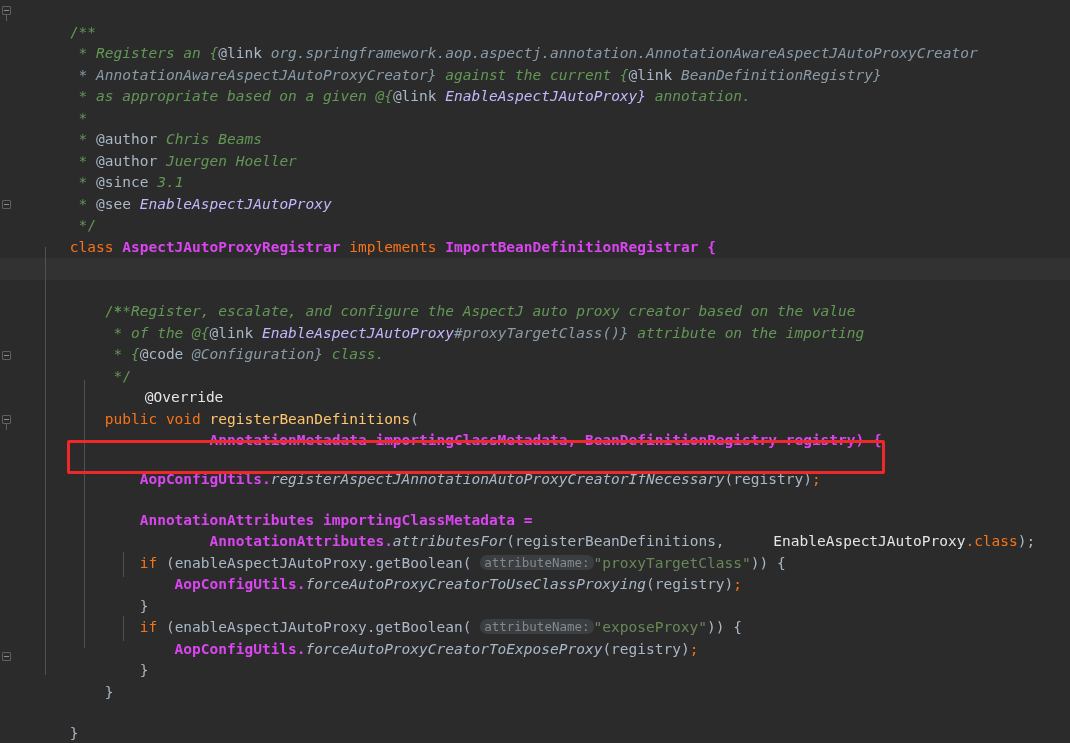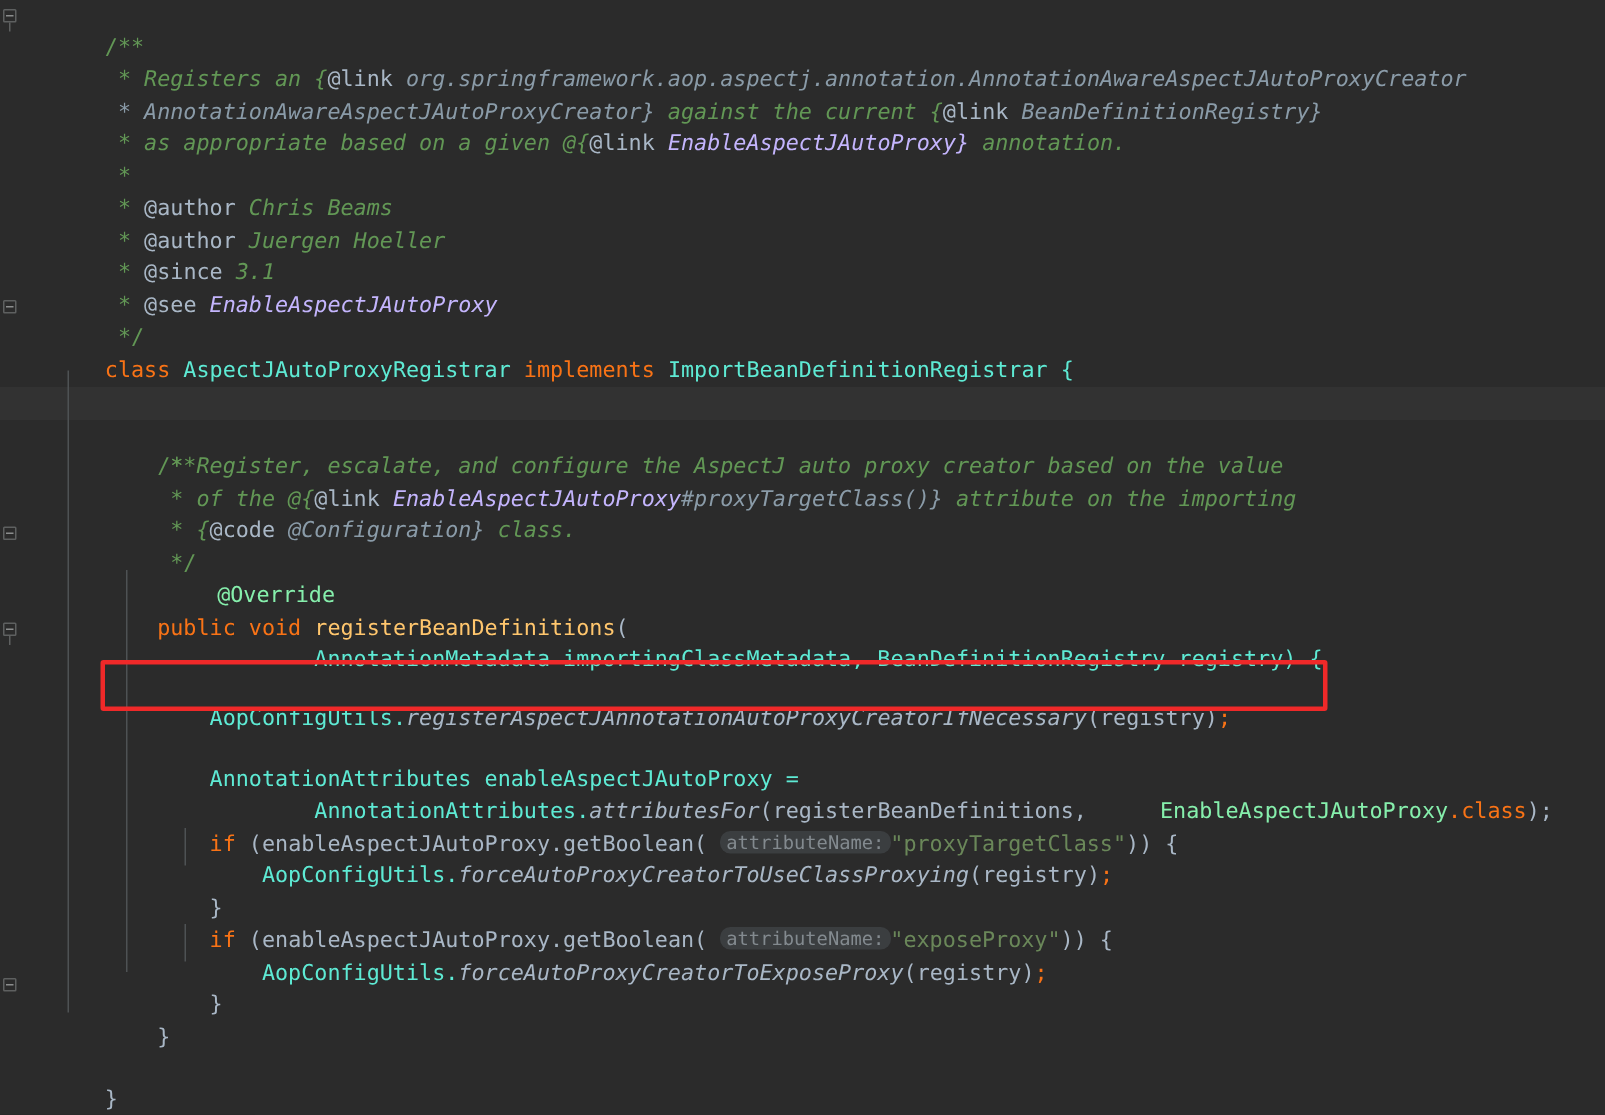--- a/index.html
+++ b/index.html
@@ -84,24 +84,24 @@
   .guide {
     position: absolute;
     width: 1px;
     background: #4e5254;
     z-index: 1;
   }
 
   
   .kw      { color: #f97316; }                      
   .plain   { color: #a9b7c6; }                      
-  .type    { color: #5eead4; }
+  .type    { color: #d946ef; font-weight: bold; }
   .mcall   { color: #a9b7c6; font-style: italic; }  
   .fname   { color: #ffc66d; }                      
-  .anno    { color: #86efac; padding-left: 40px; }                      
+  .anno    { color: #e5e5e5; padding-left: 40px; }                      
   .str     { color: #6a8759; }                      
   .cmt     { color: #629755; font-style: italic; }  
   .cmt-plain { color: #629755; }                     */
   .doctag  { color: #629755; font-style: italic; text-decoration: underline; }
   .docref  { color: #8a9ba8; font-style: italic; }  
   .docmark { color: #c4b5fd; font-style: italic; }  
 
   
   .hint {
     display: inline-block;
@@ -228,21 +228,21 @@
     
     <div class="line" style="top:447px;position:absolute;left:0;">
       <span class="txt"><span class="plain">          </span><span class="type">AopConfigUtils.</span><span class="mcall">registerAspectJAnnotationAutoProxyCreatorIfNecessary</span><span class="plain">(registry)</span><span class="kw">;</span></span>
     </div>
 
     
     <div class="line" style="top:468.5px;position:absolute;left:0;"><span class="txt"> </span></div>
 
     
     <div class="line" style="top:488px;position:absolute;left:0;">
-      <span class="txt"><span class="plain">          </span><span class="type">AnnotationAttributes enableAspectJAutoProxy =</span></span>
+      <span class="txt"><span class="plain">          </span><span class="type">AnnotationAttributes importingClassMetadata =</span></span>
     </div>
     <div class="line" style="top:509.5px;position:absolute;left:0;">
       <span class="txt"><span class="plain">                  </span><span class="type">AnnotationAttributes.</span><span class="mcall">attributesFor</span><span class="plain">(registerBeanDefinitions, </span><span class="anno">EnableAspectJAutoProxy</span><span class="kw">.class</span><span class="plain">);</span></span>
     </div>
 
     
     <div class="line" style="top:531px;position:absolute;left:0;">
       <span class="txt"><span class="plain">          </span><span class="kw">if</span><span class="plain"> (enableAspectJAutoProxy.getBoolean( </span><span class="hint">attributeName:</span><span class="str">"proxyTargetClass"</span><span class="plain">)) {</span></span>
     </div>
     <div class="line" style="top:552.5px;position:absolute;left:0;">

